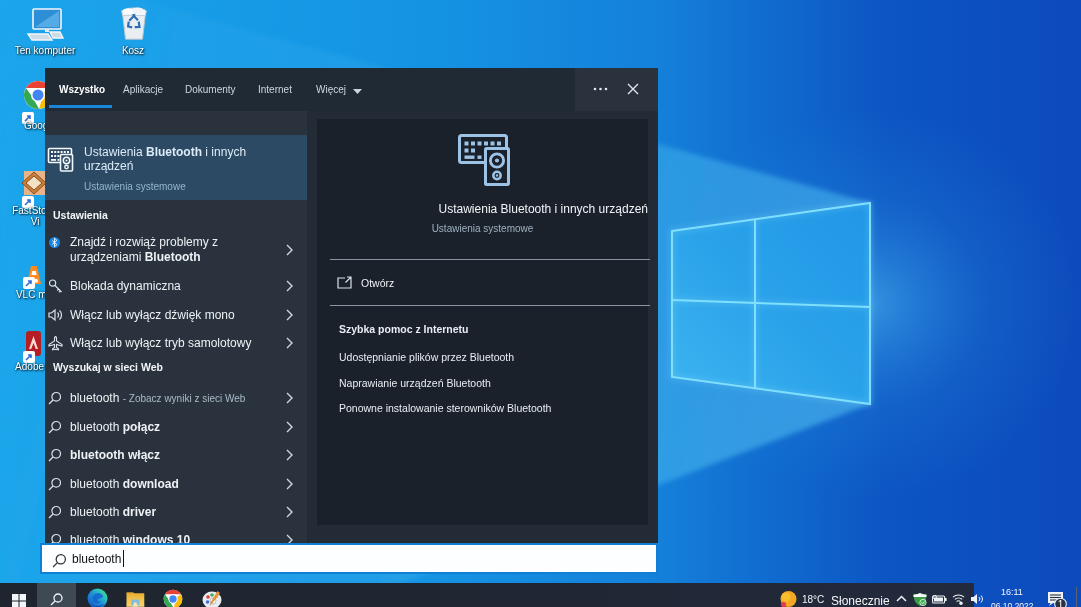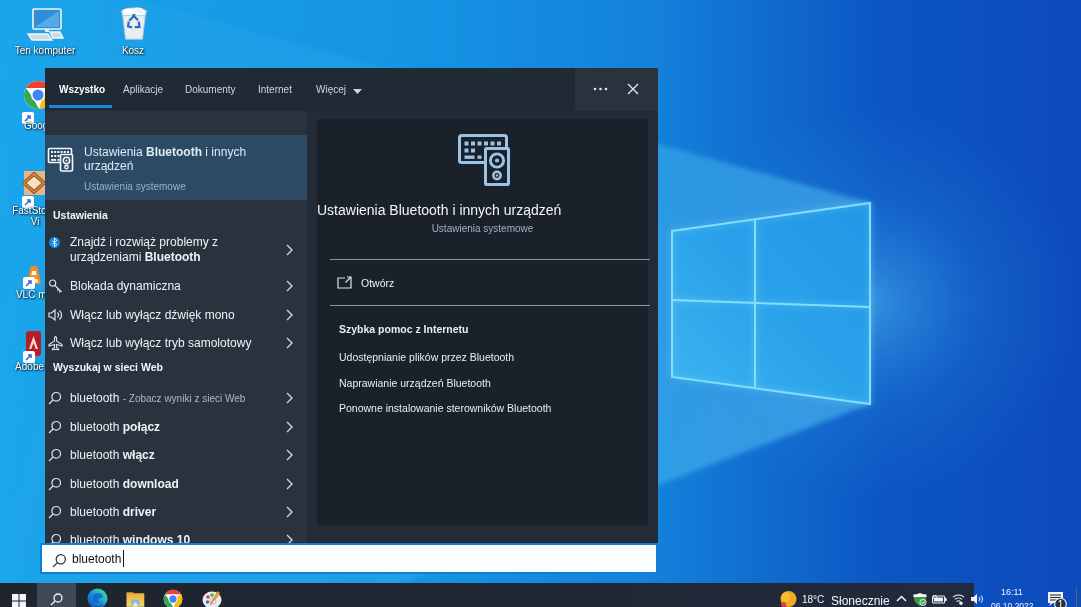--- a/index.html
+++ b/index.html
@@ -273,21 +273,21 @@
           <g fill="none" stroke="#dbe3ea" stroke-width="1.2">
             <circle cx="8.2" cy="5.8" r="4.3"></circle>
             <path d="M5 9 L1 13"></path>
           </g>
         </svg>
       <div class="rtext">bluetooth <b>połącz</b></div>
       <svg class="chev" width="7" height="12" viewBox="0 0 7 12">
           <path d="M1 1 L6 6 L1 11" fill="none" stroke="#cfd8e0" stroke-width="1.4"></path>
         </svg>
     </div>
-    <div class="row" style="top:330px;">
+    <div class="row" style="top:330px;font-weight:bold;">
       <svg class="ricon" width="14" height="14" viewBox="0 0 14 14">
           <g fill="none" stroke="#dbe3ea" stroke-width="1.2">
             <circle cx="8.2" cy="5.8" r="4.3"></circle>
             <path d="M5 9 L1 13"></path>
           </g>
         </svg>
       <div class="rtext">bluetooth <b>włącz</b></div>
       <svg class="chev" width="7" height="12" viewBox="0 0 7 12">
           <path d="M1 1 L6 6 L1 11" fill="none" stroke="#cfd8e0" stroke-width="1.4"></path>
         </svg>
@@ -346,21 +346,21 @@
             <rect x="14" y="15.5" width="4" height="4"></rect>
           <rect x="7.5" y="22.5" width="10" height="3.4"></rect>
             <rect x="20.5" y="22.5" width="4" height="3.4"></rect>
         </g>
         <rect x="28.5" y="15.5" width="23" height="36" rx="1" fill="#1a212b" stroke="#9cc3e6" stroke-width="3"></rect>
         <circle cx="40" cy="27.5" r="6.6" fill="none" stroke="#9cc3e6" stroke-width="2.9"></circle>
         <circle cx="40" cy="27.5" r="2.1" fill="#9cc3e6"></circle>
         <circle cx="40" cy="42.5" r="3.7" fill="none" stroke="#9cc3e6" stroke-width="2.5"></circle>
         <circle cx="40" cy="42.5" r="1.2" fill="#9cc3e6"></circle>
       </svg>
-      <div class="abs" style="left:0;top:83px;width:331px;text-align:left;font-size:14px;color:#f2f5f8;">Ustawienia Bluetooth i innych urządzeń</div>
+      <div class="abs" style="left:0;top:83px;width:331px;text-align:right;font-size:12px;color:#f2f5f8;">Ustawienia Bluetooth i innych urządzeń</div>
       <div class="abs" style="left:0;top:104px;width:331px;text-align:center;font-size:10px;color:#9fb0c0;">Ustawienia systemowe</div>
       <div class="divider" style="top:140px;"></div>
       <svg class="abs" style="left:20px;top:157px;" width="15" height="13" viewBox="0 0 15 13">
         <g fill="none" stroke="#dbe3ea" stroke-width="1.2">
           <path d="M14 5 L14 12 L1 12 L1 2 L8 2"></path>
           <path d="M10 1 L14 1 L14 5 M14 1 L8.5 6.5"></path>
         </g>
       </svg>
       <div class="abs" style="left:44px;top:158px;font-size:10.5px;color:#eef2f6;">Otwórz</div>
       <div class="divider" style="top:186px;"></div>

